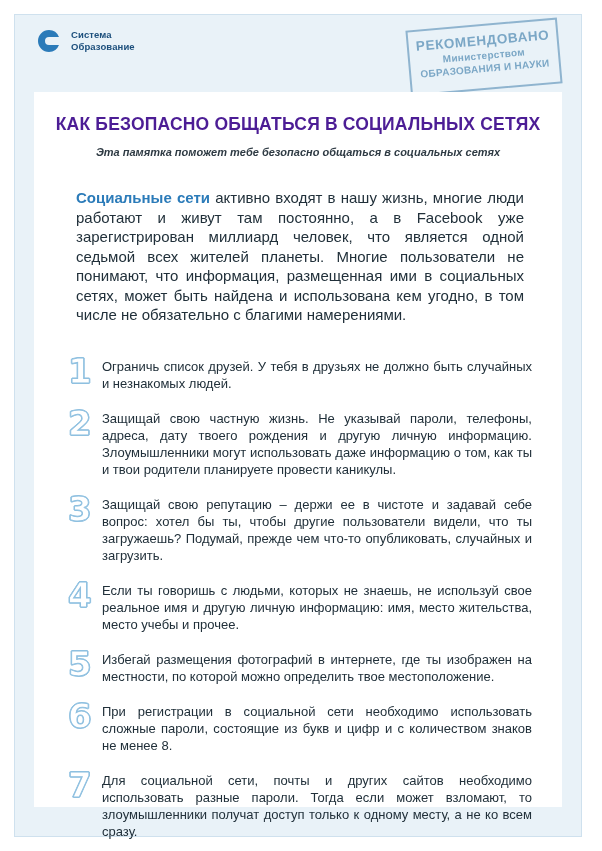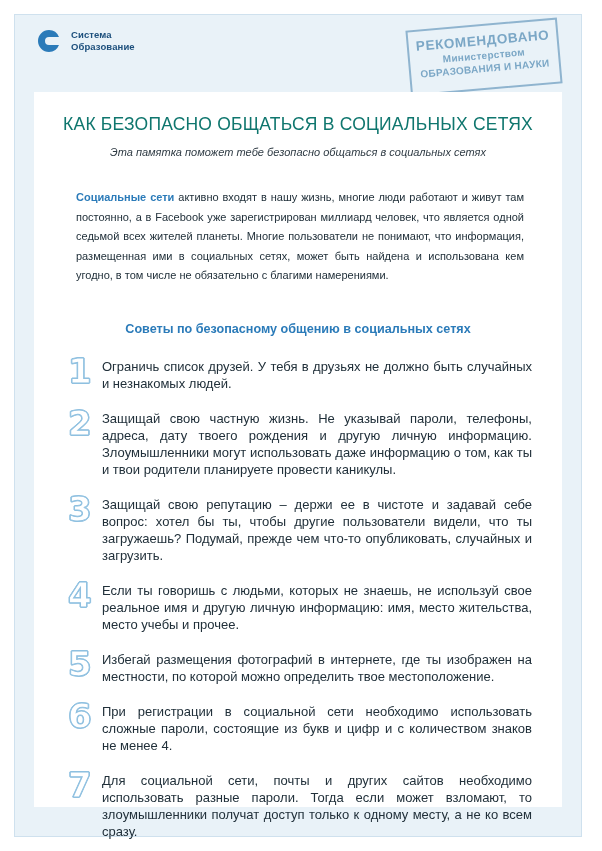--- a/index.html
+++ b/index.html
@@ -102,42 +102,42 @@
   }
 
   
   .doc-title {
     position: absolute;
     left: 0;
     right: 0;
     top: 22px;
     text-align: center;
     font-size: 17.5px;
-    font-weight: normal;
-    color: #0f766e;
+    font-weight: bold;
+    color: #4c1d95;
     letter-spacing: .2px;
   }
   .doc-sub {
     position: absolute;
     left: 40px;
     right: 40px;
     top: 54px;
     text-align: center;
     font-size: 11px;
     font-style: italic;
-    font-weight: normal;
+    font-weight: bold;
     color: #2f3b44;
   }
 
   .intro {
     position: absolute;
     left: 42px;
     right: 38px;
     top: 96px;
-    font-size: 11px;
+    font-size: 15px;
     line-height: 19.5px;
     color: #21303a;
     text-align: justify;
   }
   .intro .hl {
     color: #2b7bb9;
     font-weight: bold;
   }
 
   .section-title {
@@ -213,21 +213,20 @@
   </div>
 
   <div class="inner-card">
     <div class="doc-title">КАК БЕЗОПАСНО ОБЩАТЬСЯ В СОЦИАЛЬНЫХ СЕТЯХ</div>
     <div class="doc-sub">Эта памятка поможет тебе безопасно общаться в социальных сетях</div>
 
     <div class="intro">
       <span class="hl">Социальные сети</span><span> активно входят в нашу жизнь, многие люди работают и живут там постоянно, а в Facebook уже зарегистрирован миллиард человек, что является одной седьмой всех жителей планеты. Многие пользователи не понимают, что информация, размещенная ими в социальных сетях, может быть найдена и использована кем угодно, в том числе не обязательно с благими намерениями.</span>
     </div>
 
-    <div class="section-title">Советы по безопасному общению в социальных сетях</div>
 
     <div class="tips">
       <div class="tip">
         <div class="tip-num">1</div>
         <div class="tip-text">Ограничь список друзей. У тебя в друзьях не должно быть случайных и незнакомых людей.</div>
       </div>
       <div class="tip">
         <div class="tip-num">2</div>
         <div class="tip-text">Защищай свою частную жизнь. Не указывай пароли, телефоны, адреса, дату твоего рождения и другую личную информацию. Злоумышленники могут использовать даже информацию о том, как ты и твои родители планируете провести каникулы.</div>
       </div>
@@ -238,21 +237,21 @@
       <div class="tip">
         <div class="tip-num">4</div>
         <div class="tip-text">Если ты говоришь с людьми, которых не знаешь, не используй свое реальное имя и другую личную информацию: имя, место жительства, место учебы и прочее.</div>
       </div>
       <div class="tip">
         <div class="tip-num">5</div>
         <div class="tip-text">Избегай размещения фотографий в интернете, где ты изображен на местности, по которой можно определить твое местоположение.</div>
       </div>
       <div class="tip">
         <div class="tip-num">6</div>
-        <div class="tip-text">При регистрации в социальной сети необходимо использовать сложные пароли, состоящие из букв и цифр и с количеством знаков не менее 4.</div>
+        <div class="tip-text">При регистрации в социальной сети необходимо использовать сложные пароли, состоящие из букв и цифр и с количеством знаков не менее 8.</div>
       </div>
       <div class="tip">
         <div class="tip-num">7</div>
         <div class="tip-text">Для социальной сети, почты и других сайтов необходимо использовать разные пароли. Тогда если может взломают, то злоумышленники получат доступ только к одному месту, а не ко всем сразу.</div>
       </div>
     </div>
   </div>
 </div>
 
 </body></html>

